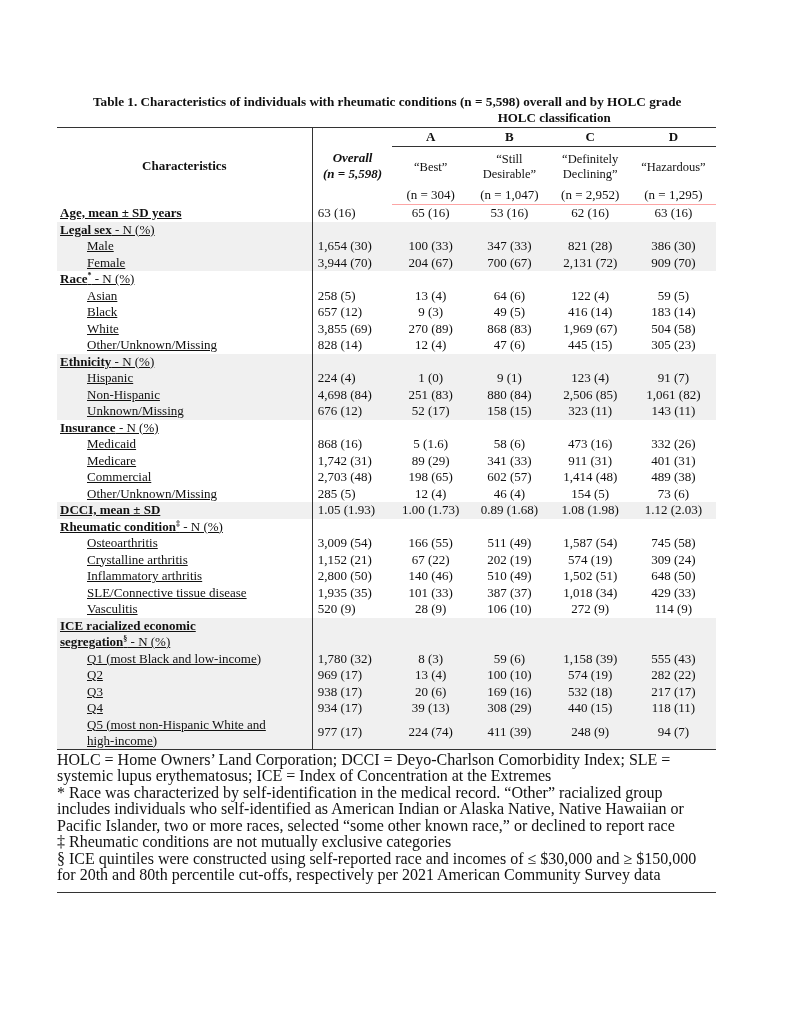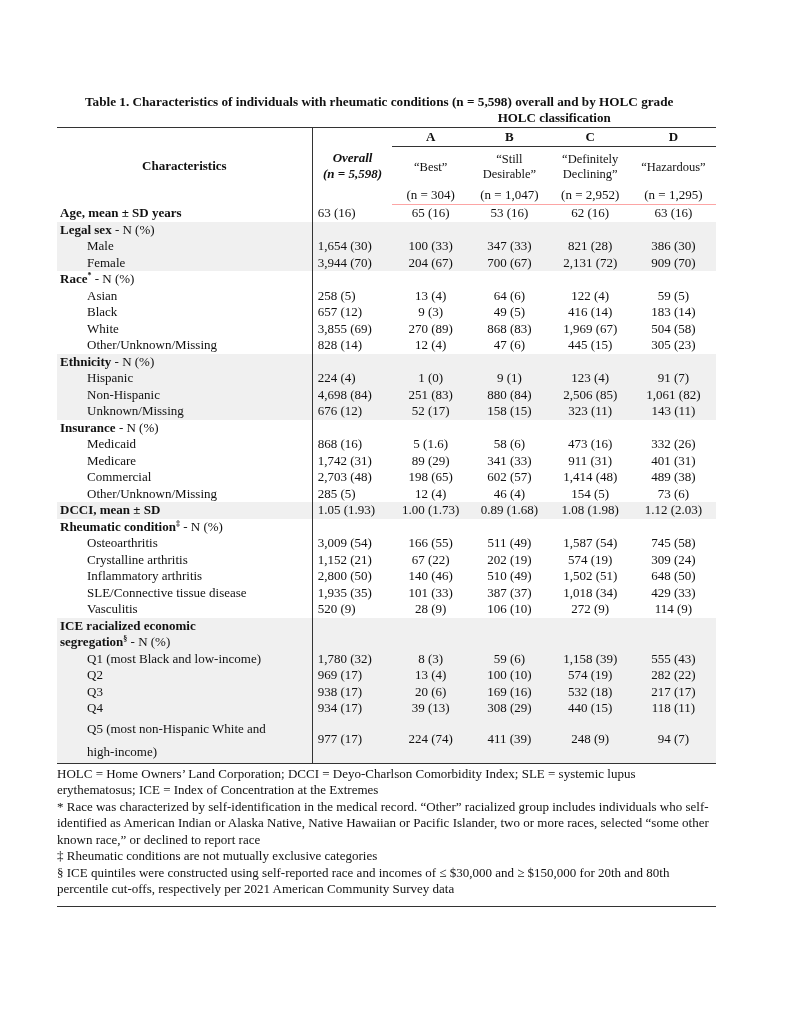--- a/index.html
+++ b/index.html
@@ -1,40 +1,40 @@
 <!DOCTYPE html>
 <html><head>
 <meta charset="utf-8">
 <style>
   html, body { margin: 0; padding: 0; background: #ffffff; }
   body { width: 791px; height: 1024px; position: relative; font-family: "DejaVu Serif", "Liberation Serif", serif; color: #111; }
   .page { position: absolute; left: 57px; top: 94px; width: 659px; }
-  .caption { font-family: "Liberation Serif", serif; font-weight: bold; font-size: 13.2px; line-height: 16px; margin-left: 28px; margin-right: 0; }
+  .caption { font-family: "Liberation Serif", serif; font-weight: bold; font-size: 13.2px; line-height: 16px; margin-left: 36px; margin-right: 0; }
   table { border-collapse: collapse; width: 659px; font-family: "Liberation Serif", serif; font-size: 13px; }
   td, th { padding: 0; line-height: 16.5px; vertical-align: top; }
   .hol { text-align: center; font-weight: bold; font-size: 13px; height: 17px; }
   .top-rule td { border-top: 1.3px solid #333; }
   .grade td { font-weight: bold; text-align: center; height: 18px; vertical-align: middle; }
   .grade td.under { border-bottom: 1px solid #333; }
   .hdr-main { font-weight: bold; text-align: center; vertical-align: middle !important; }
   .overall-h { text-align: center; vertical-align: middle !important; font-style: italic; }
   .overall-h b { display: block; }
   .desc td { text-align: center; vertical-align: middle; height: 40px; font-size: 12.5px; line-height: 15px; }
   .nrow td { text-align: center; font-size: 13px; height: 17px; border-bottom: 1px solid #fca5a5; }
-  .c0 { width: 217px; padding-left: 3px; }
+  .c0 { width: 217px; padding-left: 3px; text-decoration: underline; }
   .c1 { width: 84px; padding-left: 5px; border-left: 1px solid #333; }
   .cv { width: 87px; text-align: center; }
   .cD { width: 90px; text-align: center; }
   tr.shade td { background: #f0f0f0; }
   .grp { font-weight: bold; }
   .grp .plain { font-weight: normal; }
   .sub { padding-left: 30px !important; }
-  .two { line-height: 23px; }
+  .two { line-height: 16px; }
   .mid td.vm { vertical-align: middle; }
-  .foot td { border-top: 1px solid #333; font-size: 13px; line-height: 16.5px; padding: 2px 0 8px 0; border-bottom: 1.3px solid #333; }
+  .foot td { border-top: 1px solid #333; font-size: 16px; line-height: 16.5px; padding: 2px 0 8px 0; border-bottom: 1.3px solid #333; }
   .foot p { margin: 0; }
   sup { font-size: 8px; vertical-align: 5px; line-height: 0; }
 </style>
 </head>
 <body>
 
 <div class="page">
   <div class="caption">Table 1. Characteristics of individuals with rheumatic conditions (n = 5,598) overall and by HOLC grade</div>
   <table>
     <colgroup>

